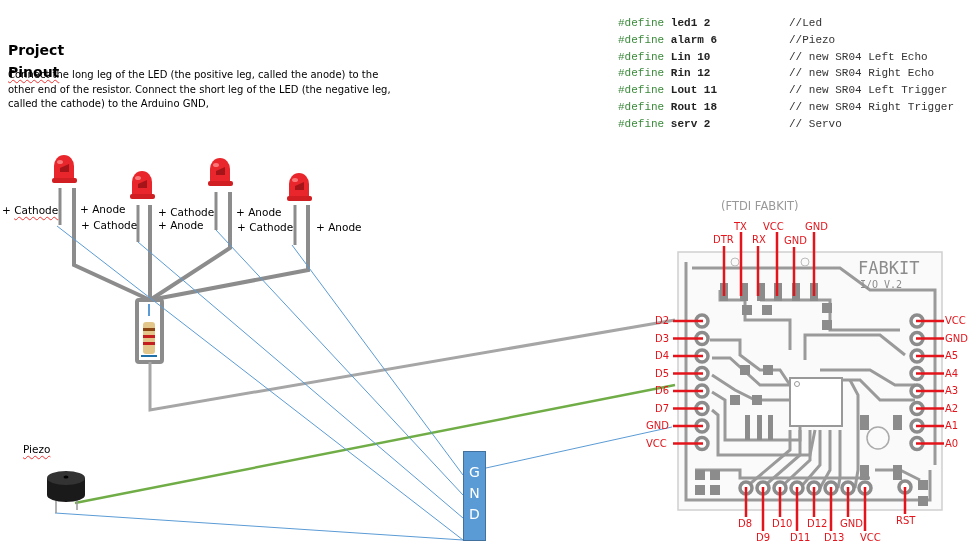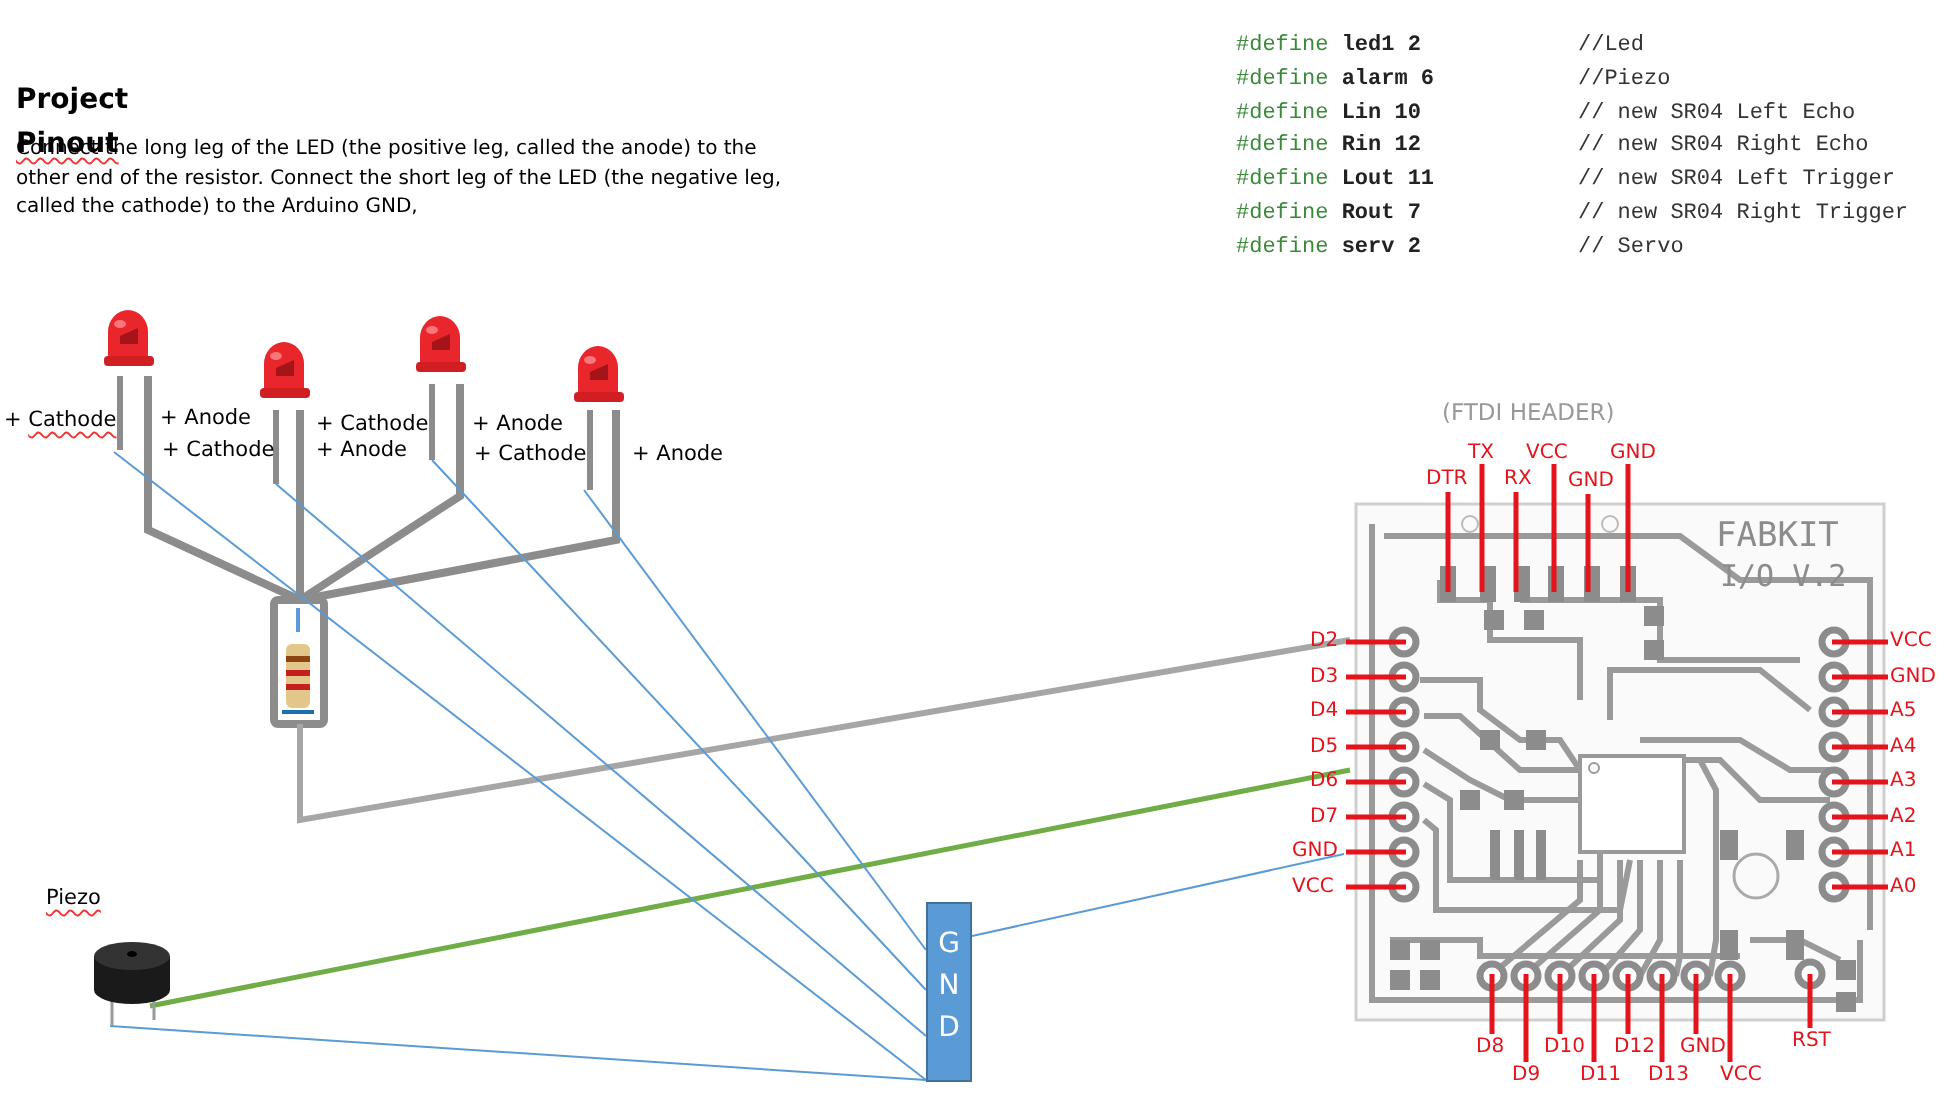--- a/index.html
+++ b/index.html
@@ -24,21 +24,21 @@
 <div class="title" style="top:10px;">Project</div>
 <div class="title" style="top:32px;"><span class="squig">Pinout</span></div>
 <div class="para">Connect the long leg of the LED (the positive leg, called the anode) to the other end of the resistor. Connect the short leg of the LED (the negative leg, called the cathode) to the Arduino GND,</div>
 
 <div class="code">
   <div class="row"><span class="kw">#define</span> <span class="nm">led1 2</span><span class="cm">//Led</span></div>
   <div class="row"><span class="kw">#define</span> <span class="nm">alarm 6</span><span class="cm">//Piezo</span></div>
   <div class="row"><span class="kw">#define</span> <span class="nm">Lin 10</span><span class="cm">// new SR04 Left Echo</span></div>
   <div class="row"><span class="kw">#define</span> <span class="nm">Rin 12</span><span class="cm">// new SR04 Right Echo</span></div>
   <div class="row"><span class="kw">#define</span> <span class="nm">Lout 11</span><span class="cm">// new SR04 Left Trigger</span></div>
-  <div class="row"><span class="kw">#define</span> <span class="nm">Rout 7</span><span class="cm">// new SR04 Right Trigger</span></div>
+  <div class="row"><span class="kw">#define</span> <span class="nm">Rout 18</span><span class="cm">// new SR04 Right Trigger</span></div>
   <div class="row"><span class="kw">#define</span> <span class="nm">serv 2</span><span class="cm">// Servo</span></div>
 </div>
 
 <svg width="973" height="560" viewBox="0 0 973 560">
 
   <g>
     <rect x="678" y="252" width="264" height="258" fill="#fafafa" stroke="#cfcfcf" stroke-width="1.5"></rect>
     <g fill="none" stroke="#9a9a9a" stroke-width="3">
       <path d="M686 262 L686 500 L930 500 L930 470"></path>
       <path d="M692 268 L840 268 L870 290 L935 290 L935 465"></path>
@@ -243,23 +243,23 @@
 <div class="lbl" style="left:316px;top:221px;">+ Anode</div>
 
 <div class="lbl" style="left:23px;top:443px;"><span class="squig">Piezo</span></div>
 
 <div class="gndbox">
   <div>G</div>
   <div>N</div>
   <div>D</div>
 </div>
 
-<div class="pin gray" style="left:721px;top:199px;font-size:11.5px;">(FTDI HEADER)</div>
+<div class="pin gray" style="left:721px;top:199px;font-size:11.5px;">(FTDI FABKIT)</div>
 <div class="pin gray" style="left:858px;top:258px;font-family:'DejaVu Sans Mono',monospace;font-size:17px;color:#8c8c8c;">FABKIT</div>
-<div class="pin gray" style="left:860px;top:279px;font-family:'DejaVu Sans Mono',monospace;font-size:15px;color:#8c8c8c;">I/O V.2</div>
+<div class="pin gray" style="left:860px;top:279px;font-family:'DejaVu Sans Mono',monospace;font-size:10px;color:#8c8c8c;">I/O V.2</div>
 
 <div class="pin" style="left:713px;top:234px;">DTR</div>
 <div class="pin" style="left:734px;top:221px;text-align:right;">TX</div>
 <div class="pin" style="left:752px;top:234px;">RX</div>
 <div class="pin" style="left:763px;top:221px;">VCC</div>
 <div class="pin" style="left:784px;top:235px;">GND</div>
 <div class="pin" style="left:805px;top:221px;">GND</div>
 
 <div id="leftpins">
     <div class="pin" style="left: 655px; top: 315px;">D2</div>

